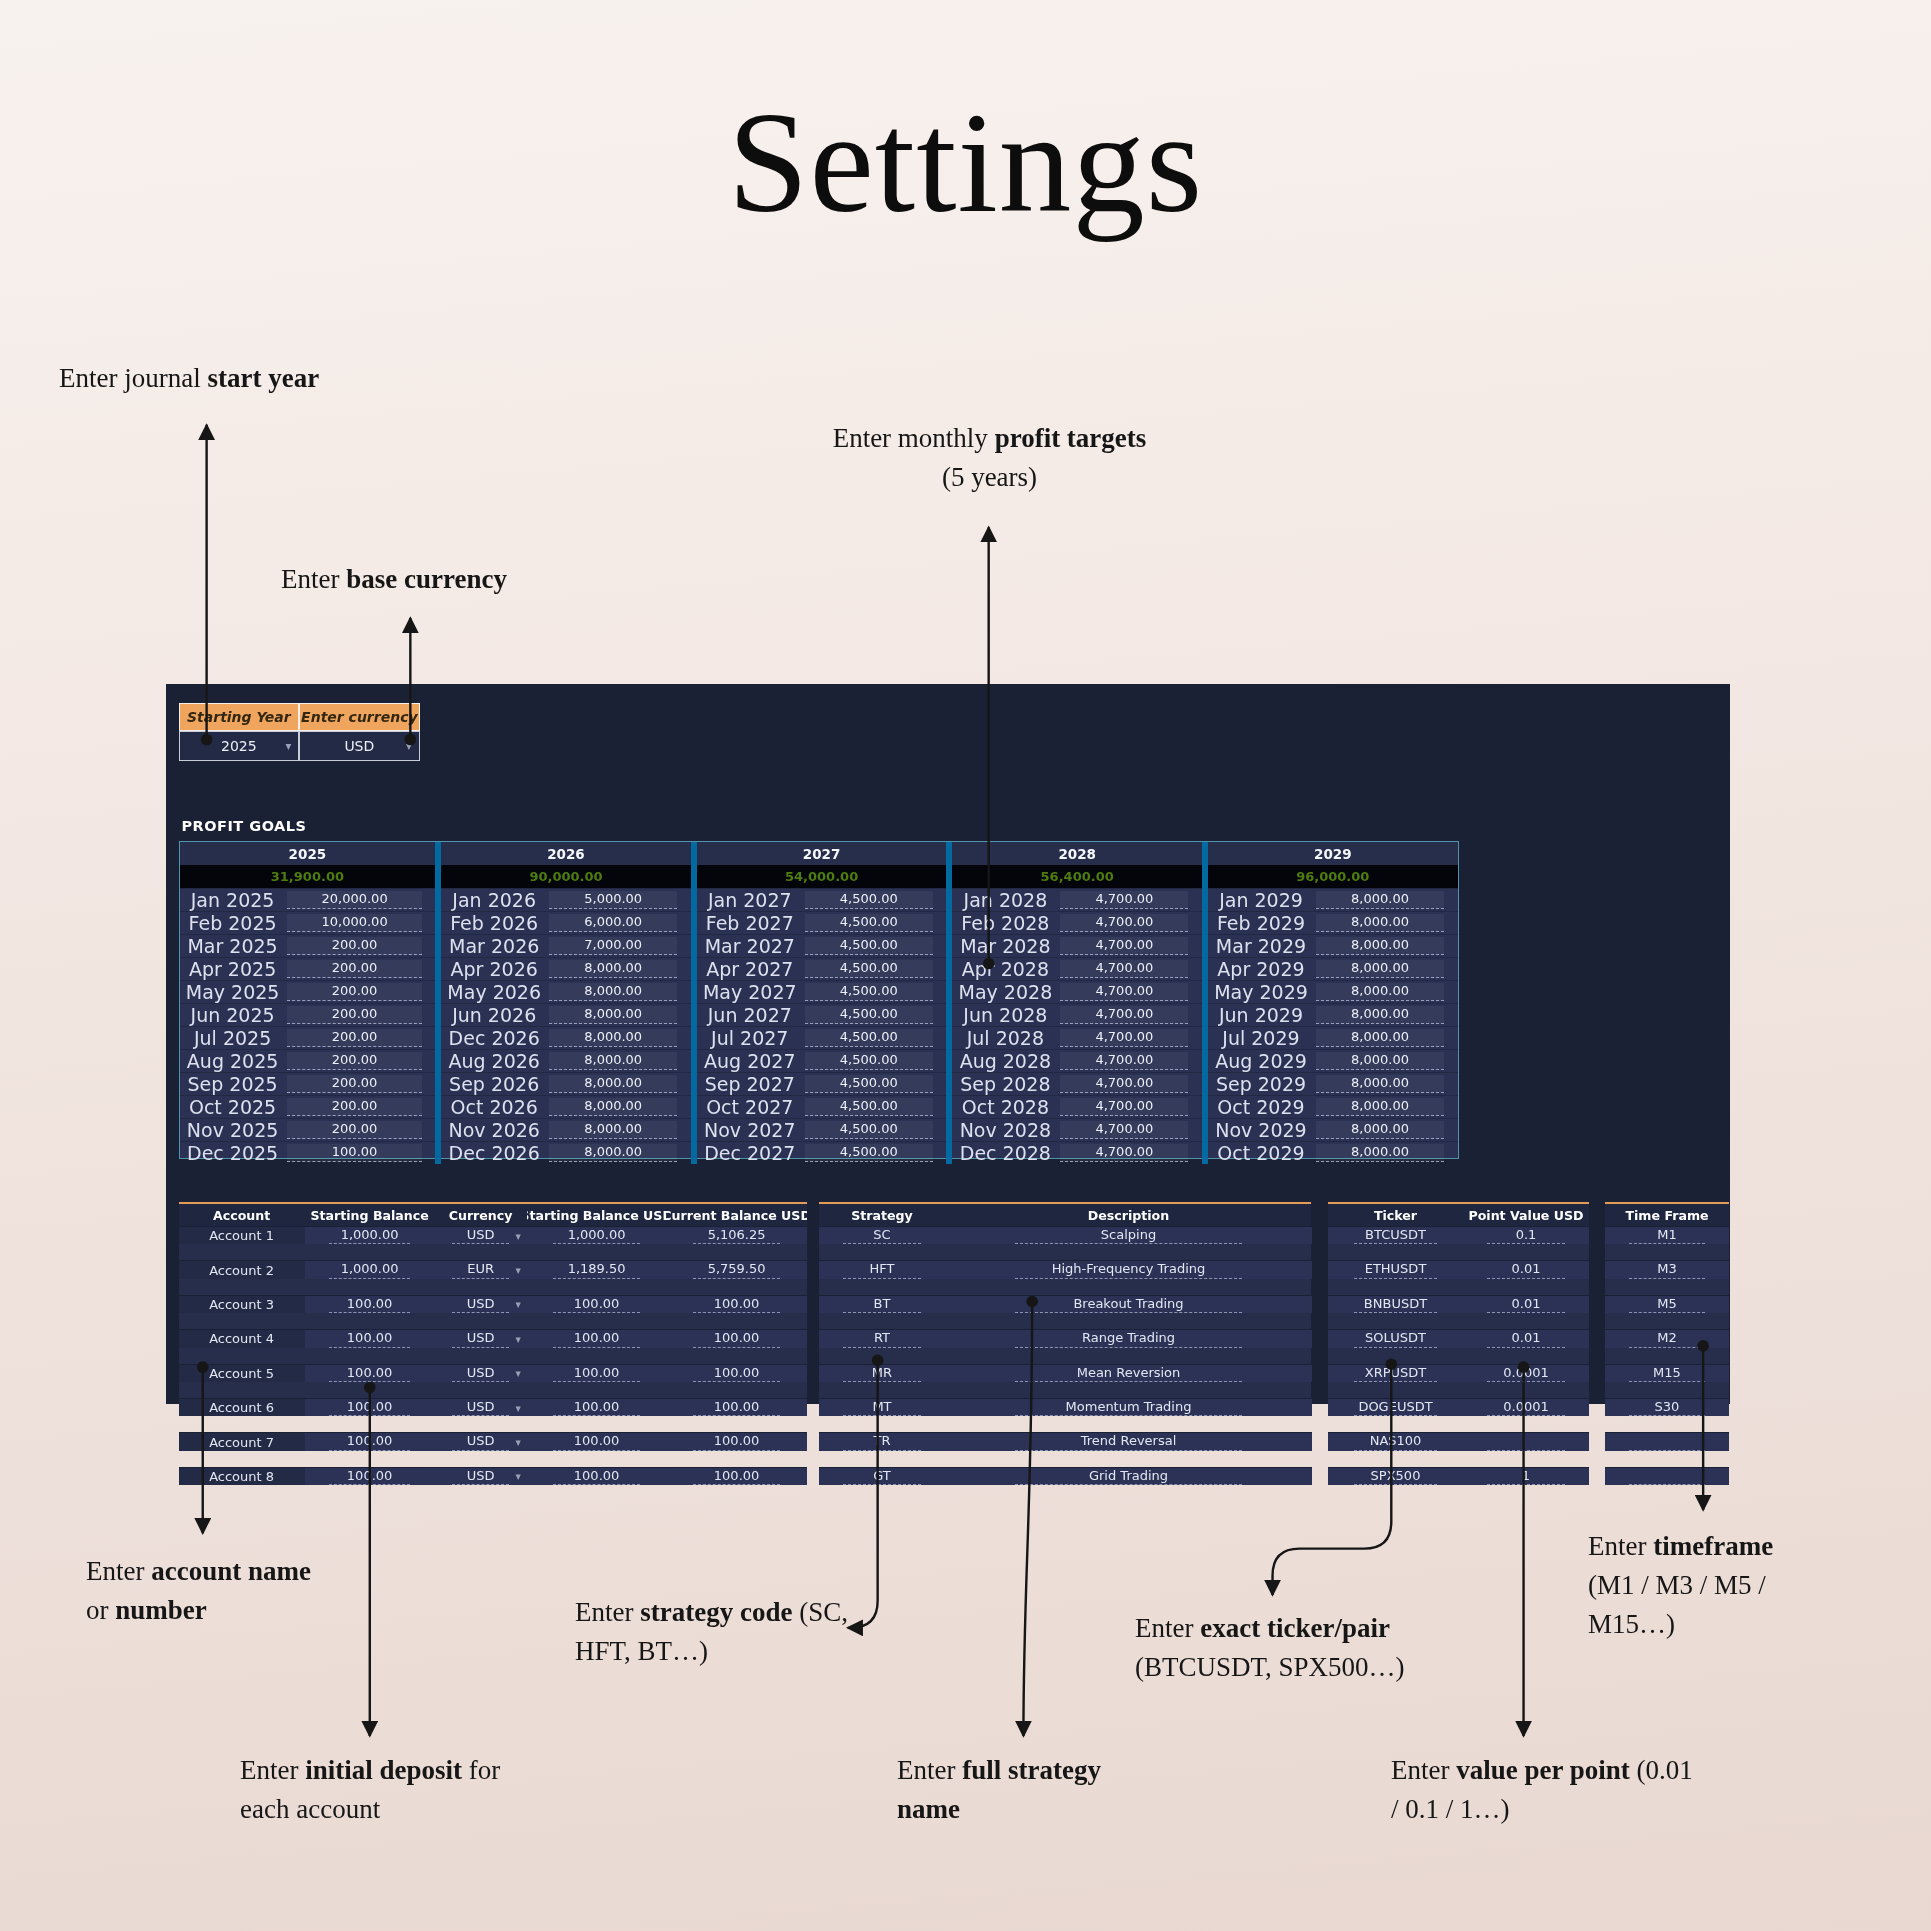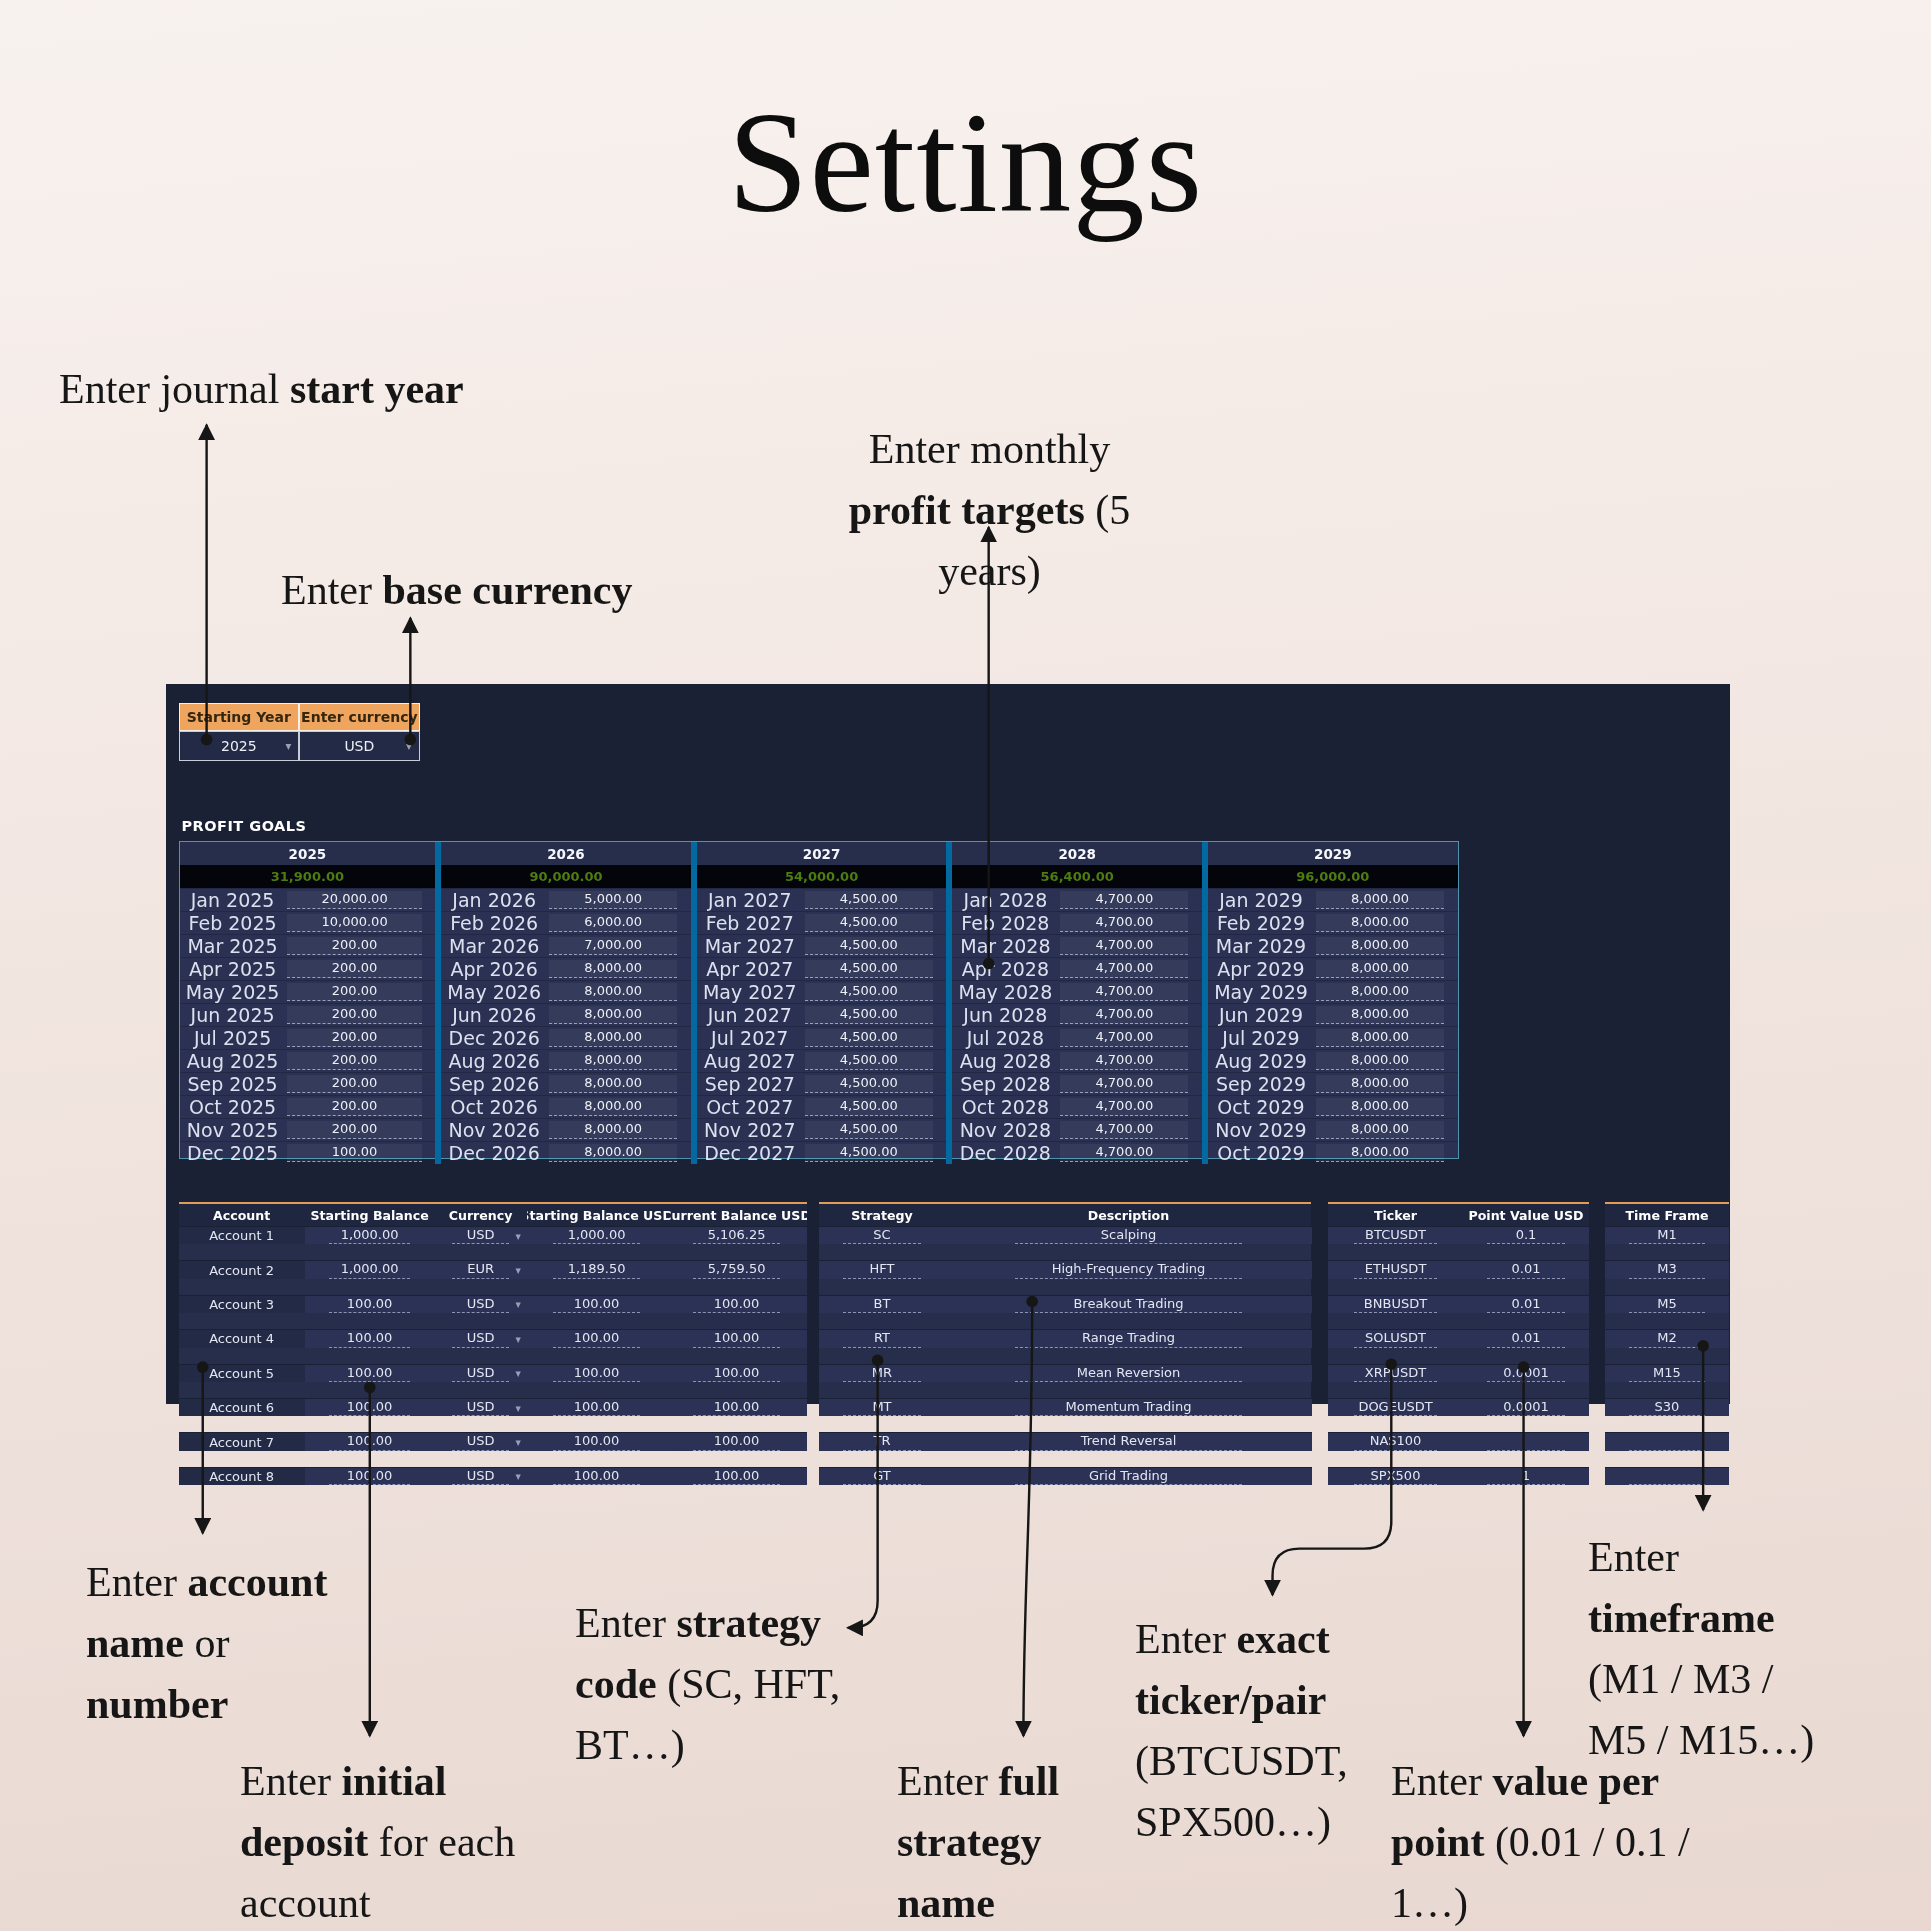--- a/index.html
+++ b/index.html
@@ -17,21 +17,21 @@
   }
 
   
   .panel { position: absolute; left: 166px; top: 684px; width: 1564px; height: 720px;
            background: #1b2134; z-index: 1; }
 
   .mini { position: absolute; left: 12.6px; top: 19.3px; width: 241px; }
   .mini-row { display: grid; grid-template-columns: 1fr 1fr; }
   .mini-hcell { height: 28px; background: #f0a55e; border: 1px solid #f4efe9;
     color: #33270f; font-weight: 700; font-size: 14px;
-    display: flex; align-items: center; justify-content: center; white-space: nowrap; }
+    display: flex; align-items: center; justify-content: center; white-space: nowrap; font-style: italic; }
   .mini-vcell { height: 30px; background: #232a45; border: 1px solid #c9cdd9;
     color: #eef0f7; font-size: 14px; position: relative; cursor: pointer;
     display: flex; align-items: center; justify-content: center; }
   .mini-vcell .caret { position: absolute; right: 6.8px; top: 50%; transform: translateY(-50%);
     color: #98a0b6; font-size: 11.6px; }
 
   .pg-title { position: absolute; left: 15.4px; top: 134px; color: #ffffff;
     font-size: 14.5px; font-weight: 700; letter-spacing: 0.5px; }
   .pg-table { position: absolute; left: 12.6px; top: 157px; width: 1280px; height: 318px;
     border: 1.9px solid #4f93ad; background: #2a3153; }
@@ -71,21 +71,21 @@
   .strategies .bt-head, .strategies .bt-row { grid-template-columns: 126px 367px; }
   .tickers { left: 1162px; width: 261px; }
   .tickers .bt-head, .tickers .bt-row { grid-template-columns: 135px 126px; }
   .timeframes { left: 1439px; width: 124px; }
   .timeframes .bt-head, .timeframes .bt-row { grid-template-columns: 1fr; }
 
   
   .arrows { position: absolute; left: 0; top: 0; z-index: 2; pointer-events: none; }
   .ann { position: absolute; z-index: 3;
     font-family: "Liberation Serif", "DejaVu Serif", serif;
-    font-size: 42px; line-height: 1.45; color: #161616; }
+    font-size: 27px; line-height: 1.45; color: #161616; }
   .ann b { font-weight: 700; }
   .ann.center { text-align: center; }
   .nowrap { white-space: nowrap; }
 </style>
 </head>
 <body>
 
 <h1 class="title">Settings</h1>
 
 <div class="panel">

